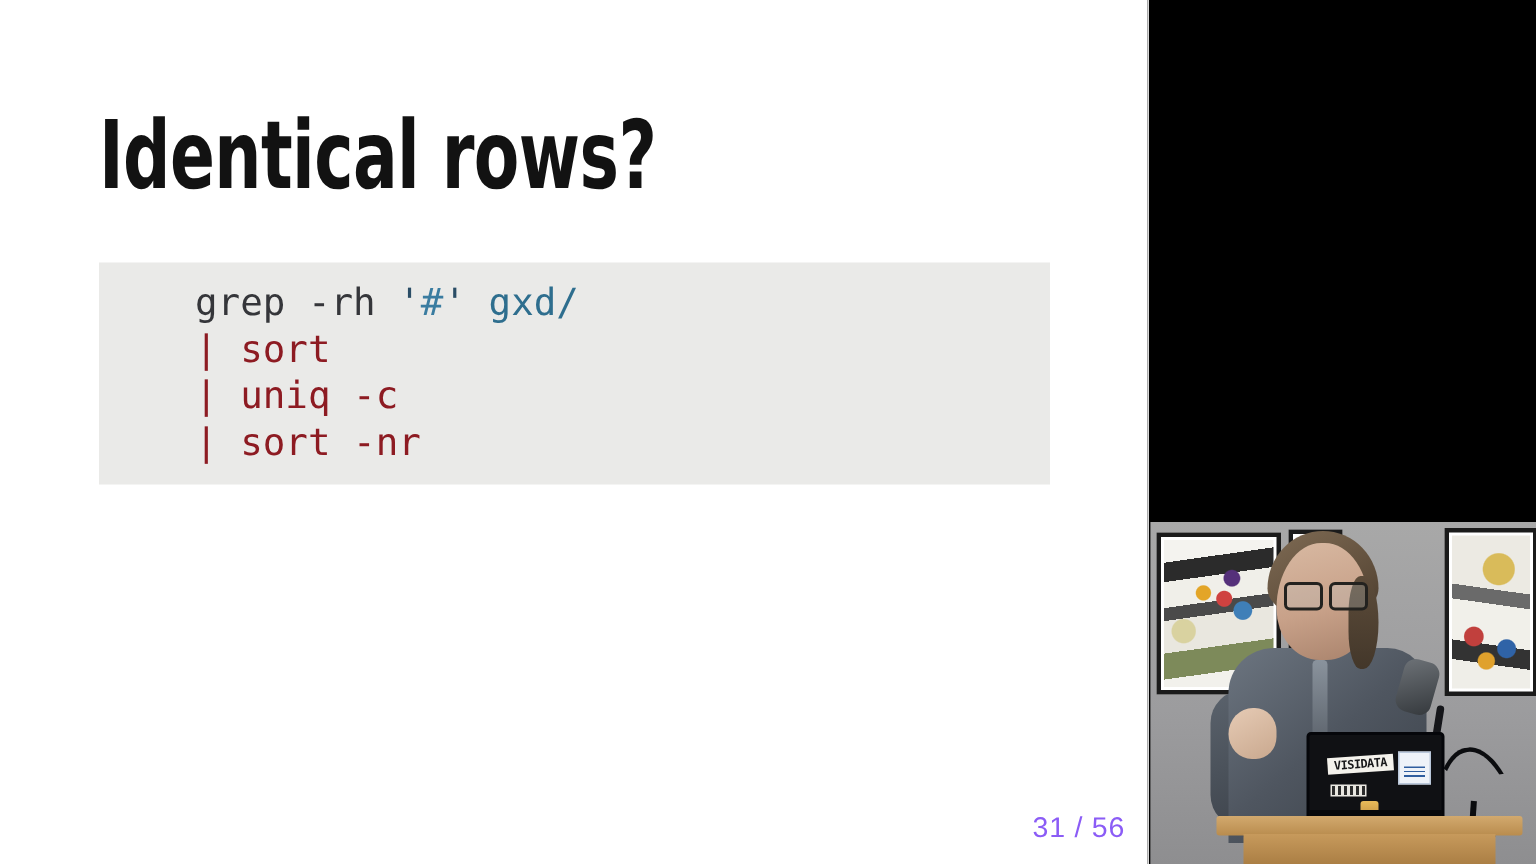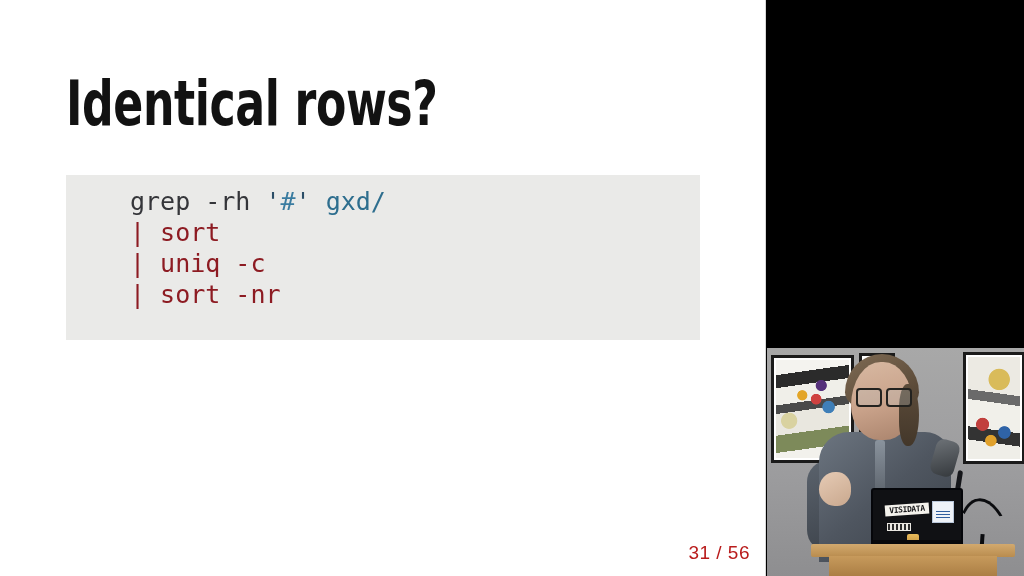--- a/index.html
+++ b/index.html
@@ -32,21 +32,21 @@
     letter-spacing:-0.5px;
     color:#121212;
     white-space:nowrap;
     transform:scaleX(0.78);
     transform-origin:left center;
   }
 
   #code-block {
     position:absolute;
     left:66px; top:175px;
-    width:634px; height:165px;
+    width:634px; height:148px;
     background:#eaeae8;
   }
 
   #code-pre {
     position:absolute;
     left:64px; top:11px;
     font-family:"DejaVu Sans Mono","Liberation Mono", monospace;
     font-size:25px;
     line-height:31px;
     white-space:pre;
@@ -57,21 +57,21 @@
   .tok-hash  { color:#3a7ca0; }
   .tok-path  { color:#2e6e8e; }
   .tok-pipe  { color:#8d1b22; }
   .tok-red   { color:#8d1b22; }
 
   #page-number {
     position:absolute;
     right:16px; bottom:12px;
     font-family:"Liberation Sans", sans-serif;
     font-size:19px;
-    color:#b91c1c;
+    color:#8b5cf6;
     letter-spacing:0.5px;
   }
 
   
   #video-column {
     position:absolute;
     left:765px; top:0;
     width:259px; height:576px;
     background:#000000;
     border-left:1px solid #d8d8d8;

